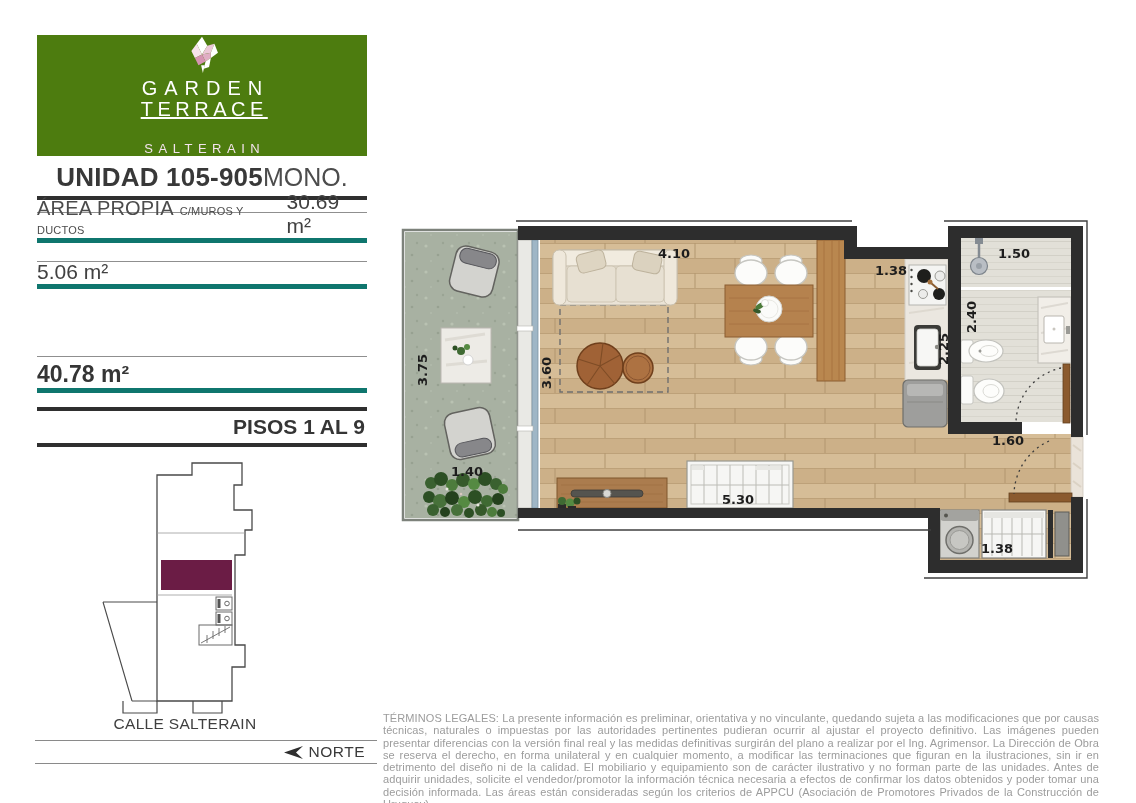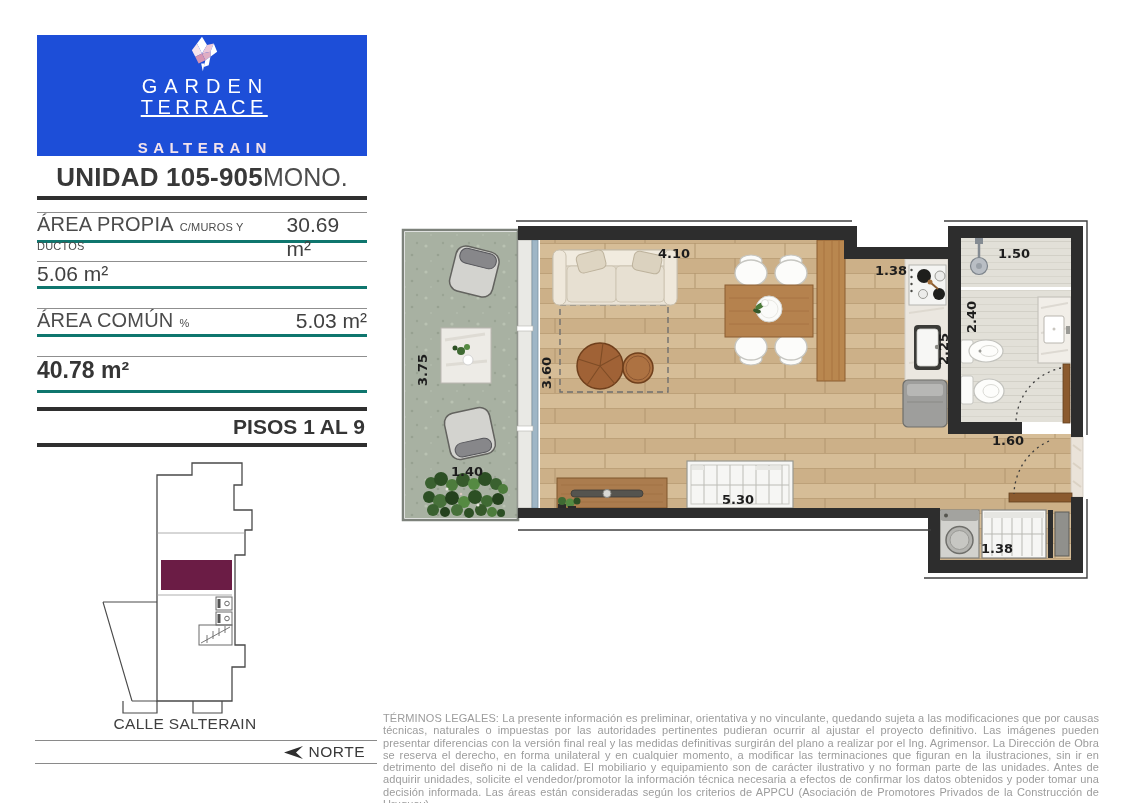--- a/index.html
+++ b/index.html
@@ -1,36 +1,36 @@
 <!DOCTYPE html>
 <html><head>
 <meta charset="utf-8">
 <style>
   html,body{margin:0;padding:0;background:#ffffff;}
   .page{position:relative;width:1136px;height:803px;background:#ffffff;overflow:hidden;
         font-family:"Liberation Sans",sans-serif;}
   .abs{position:absolute;}
 
   
-  .logo-box{left:37px;top:35px;width:330px;height:121px;background:#1d4ed8;
+  .logo-box{left:37px;top:35px;width:330px;height:121px;background:#4d7c0f;
             display:flex;flex-direction:column;align-items:center;justify-content:center;}
   .logo-leaf{margin-bottom:4px;}
   .logo-line1{color:#fff;font-size:20px;letter-spacing:7px;text-indent:7px;line-height:21px;}
   .logo-line2{color:#fff;font-size:20px;letter-spacing:4.5px;text-indent:4.5px;line-height:21px;text-decoration:underline;}
-  .logo-line3{color:#f3e3ec;font-size:15px;letter-spacing:5.5px;text-indent:5.5px;margin-top:21px;font-weight:bold;}
+  .logo-line3{color:#f3e3ec;font-size:13px;letter-spacing:5.5px;text-indent:5.5px;margin-top:21px;}
 
   .unit-row{left:37px;top:158px;width:330px;height:38px;display:flex;align-items:center;
             justify-content:center;}
   .unit-number{font-size:26px;font-weight:700;color:#383838;letter-spacing:0.2px;}
   .unit-type{font-size:25px;font-weight:400;color:#4c4c4c;}
 
   .rule-thick{left:37px;width:330px;height:4px;background:#2f2f2f;}
 
-  .area-row{left:37px;width:330px;border-top:1px solid #8f8f8f;border-bottom:3px solid #0f766e;
-            display:flex;align-items:flex-start;justify-content:space-between;box-sizing:border-box;}
+  .area-row{left:37px;width:330px;border-top:1px solid #8f8f8f;border-bottom:5px solid #0f766e;
+            display:flex;align-items:flex-end;justify-content:space-between;box-sizing:border-box;}
   .area-label{font-size:20px;color:#4c4c4c;letter-spacing:0.2px;}
   .area-sub{font-size:11px;color:#4c4c4c;margin-left:6px;letter-spacing:0.2px;}
   .area-value{font-size:21px;color:#414141;}
   .area-row.total .area-label{font-size:24px;font-weight:700;color:#353535;}
   .area-row.total .area-value{font-size:23px;font-weight:700;color:#353535;}
 
   .floors-row{left:37px;top:412px;width:328px;height:30px;display:flex;align-items:center;
               justify-content:flex-end;font-size:21px;font-weight:700;color:#353535;}
 
   .street-label{left:95px;top:715px;width:180px;text-align:center;font-size:15.5px;
@@ -74,24 +74,20 @@
     <span class="unit-type">MONO.</span>
   </div>
   <div class="abs rule-thick" style="top:196px"></div>
 
   <div class="abs area-row" style="top:212px;height:31px">
     <span><span class="area-label">ÁREA PROPIA</span><span class="area-sub">C/MUROS Y DUCTOS</span></span>
     <span class="area-value">30.69 m²</span>
   </div>
   <div class="abs area-row" style="top:261px;height:28px">
     <span class="area-value">5.06 m²</span>
-  </div>
-  <div class="abs area-row" style="top:308px;height:29px">
-    <span><span class="area-label">ÁREA COMÚN</span><span class="area-sub">%</span></span>
-    <span class="area-value">5.03 m²</span>
   </div>
   <div class="abs area-row total" style="top:356px;height:37px">
     <span class="area-value">40.78 m²</span>
   </div>
 
   <div class="abs rule-thick" style="top:407px"></div>
   <div class="abs floors-row">PISOS 1 AL 9</div>
   <div class="abs rule-thick" style="top:443px"></div>
 
   <svg class="abs keyplan-svg" width="180" height="260" viewBox="0 0 180 260">

